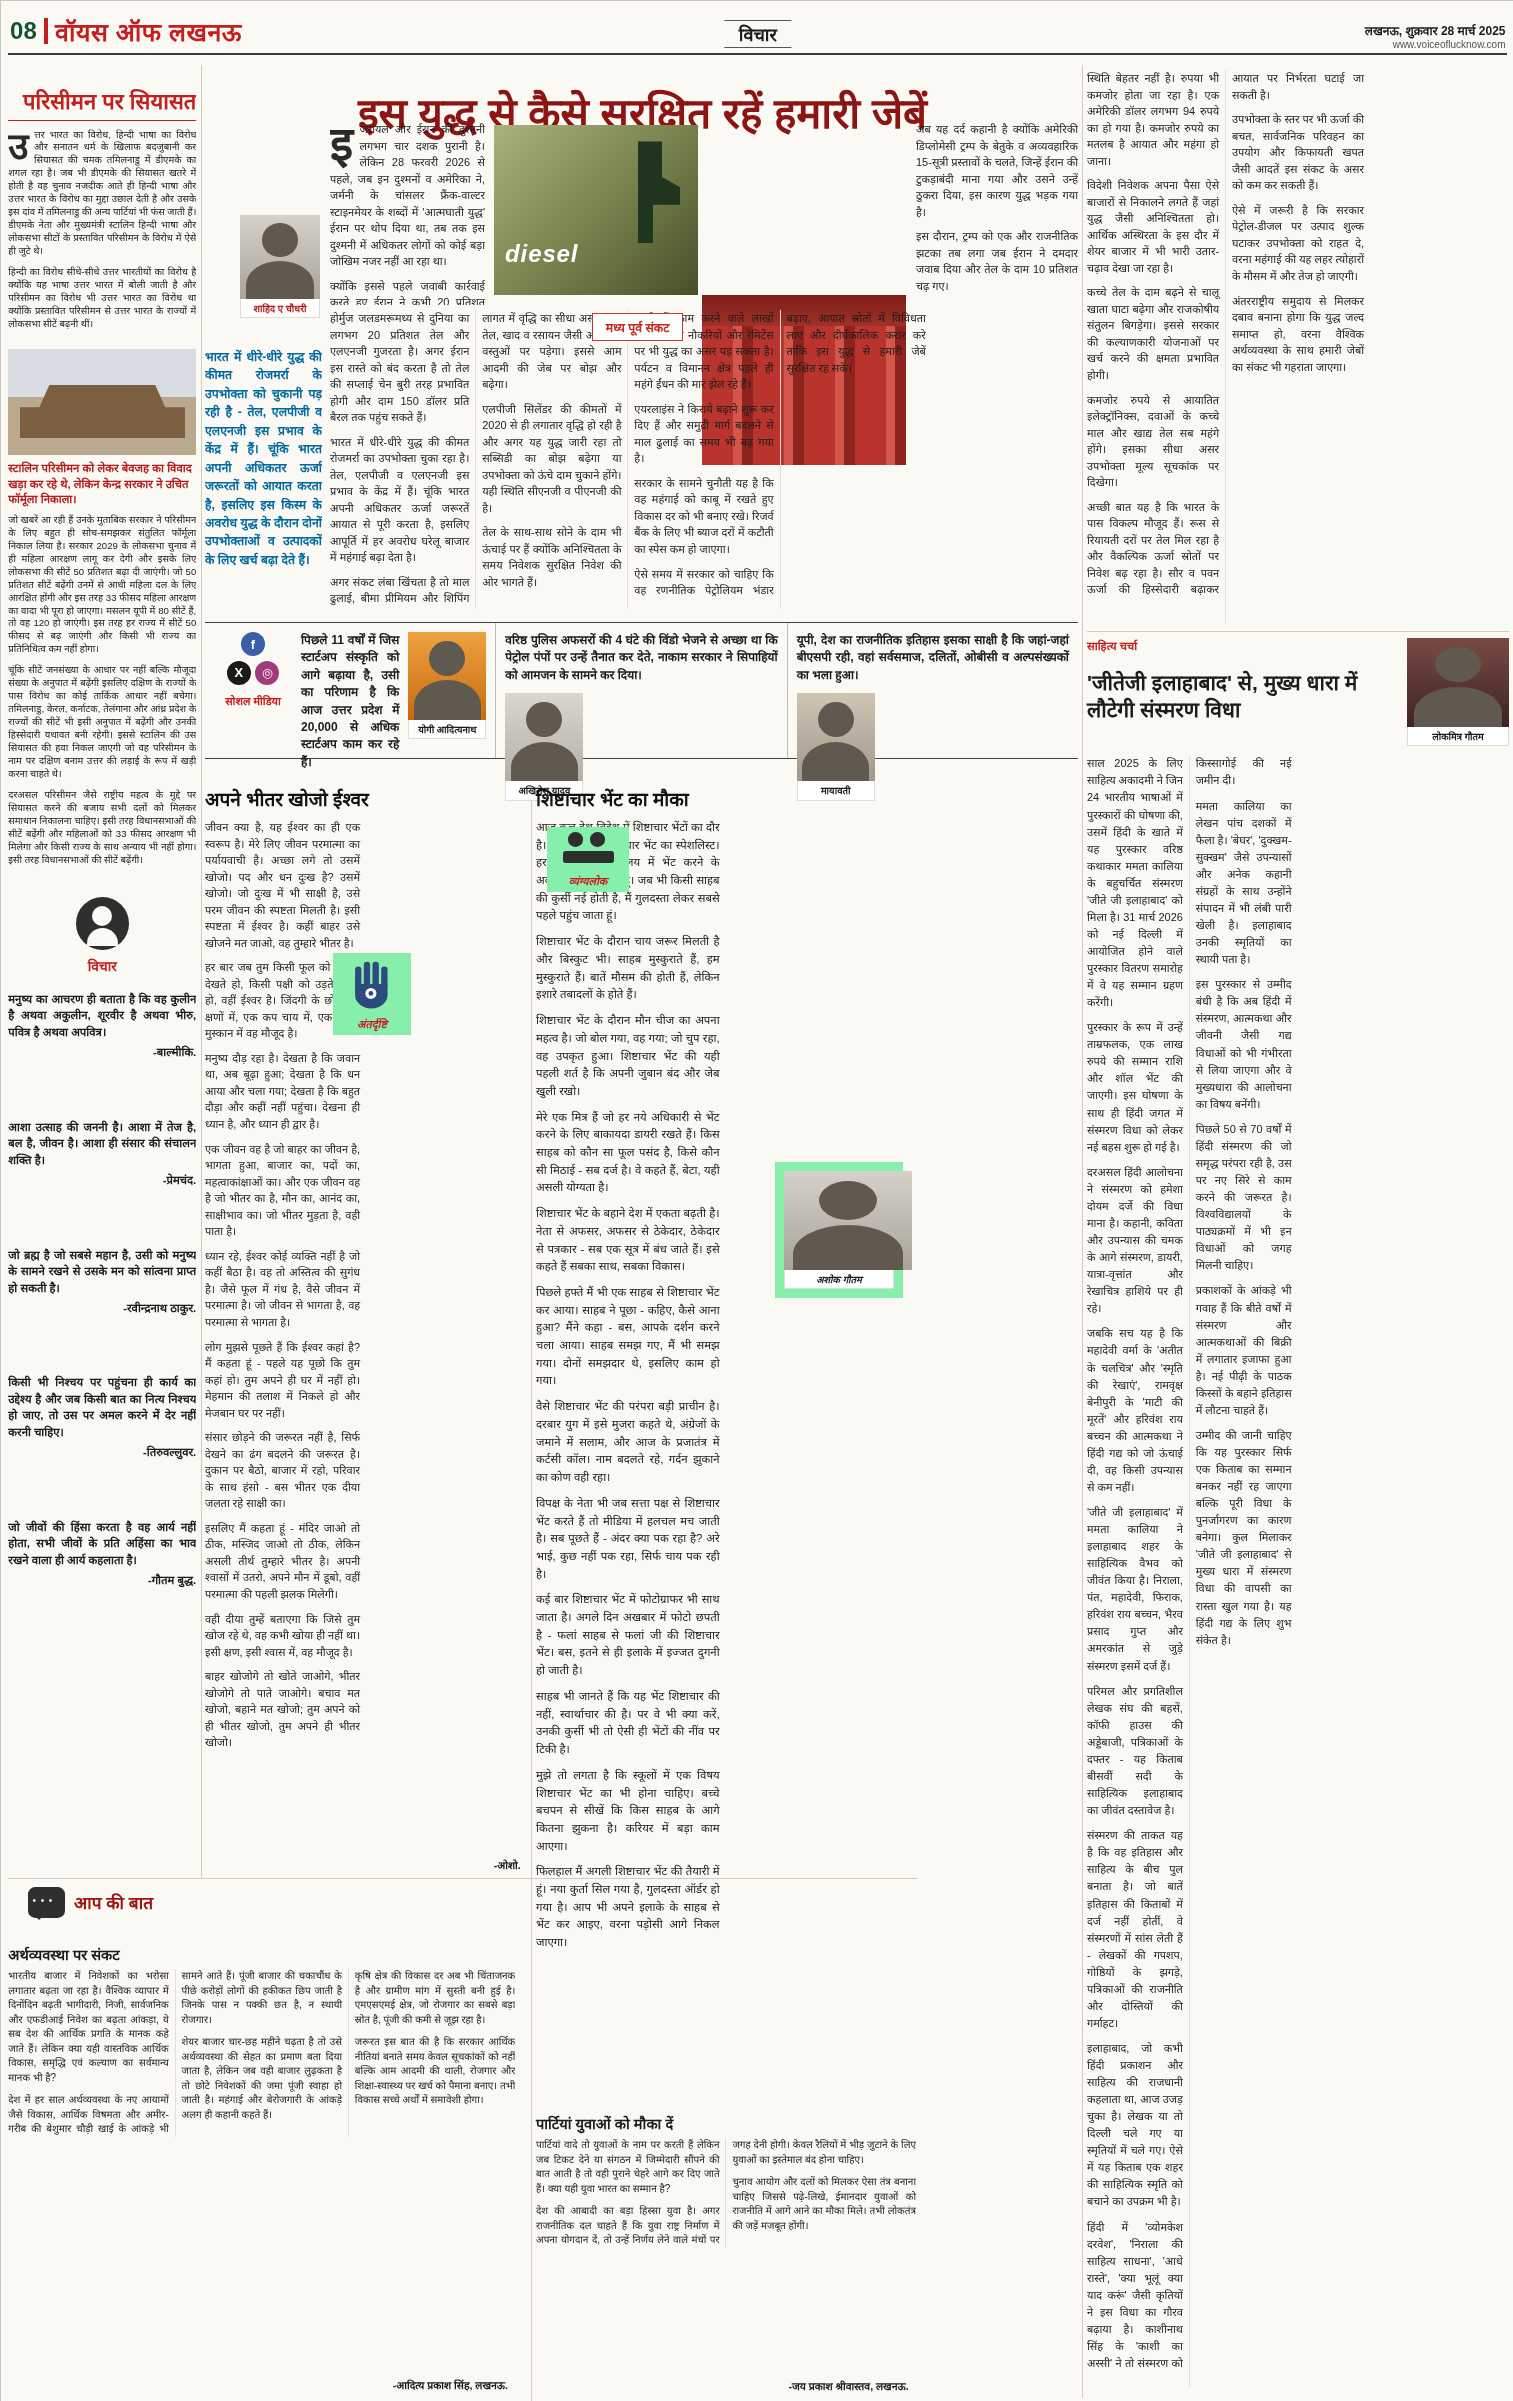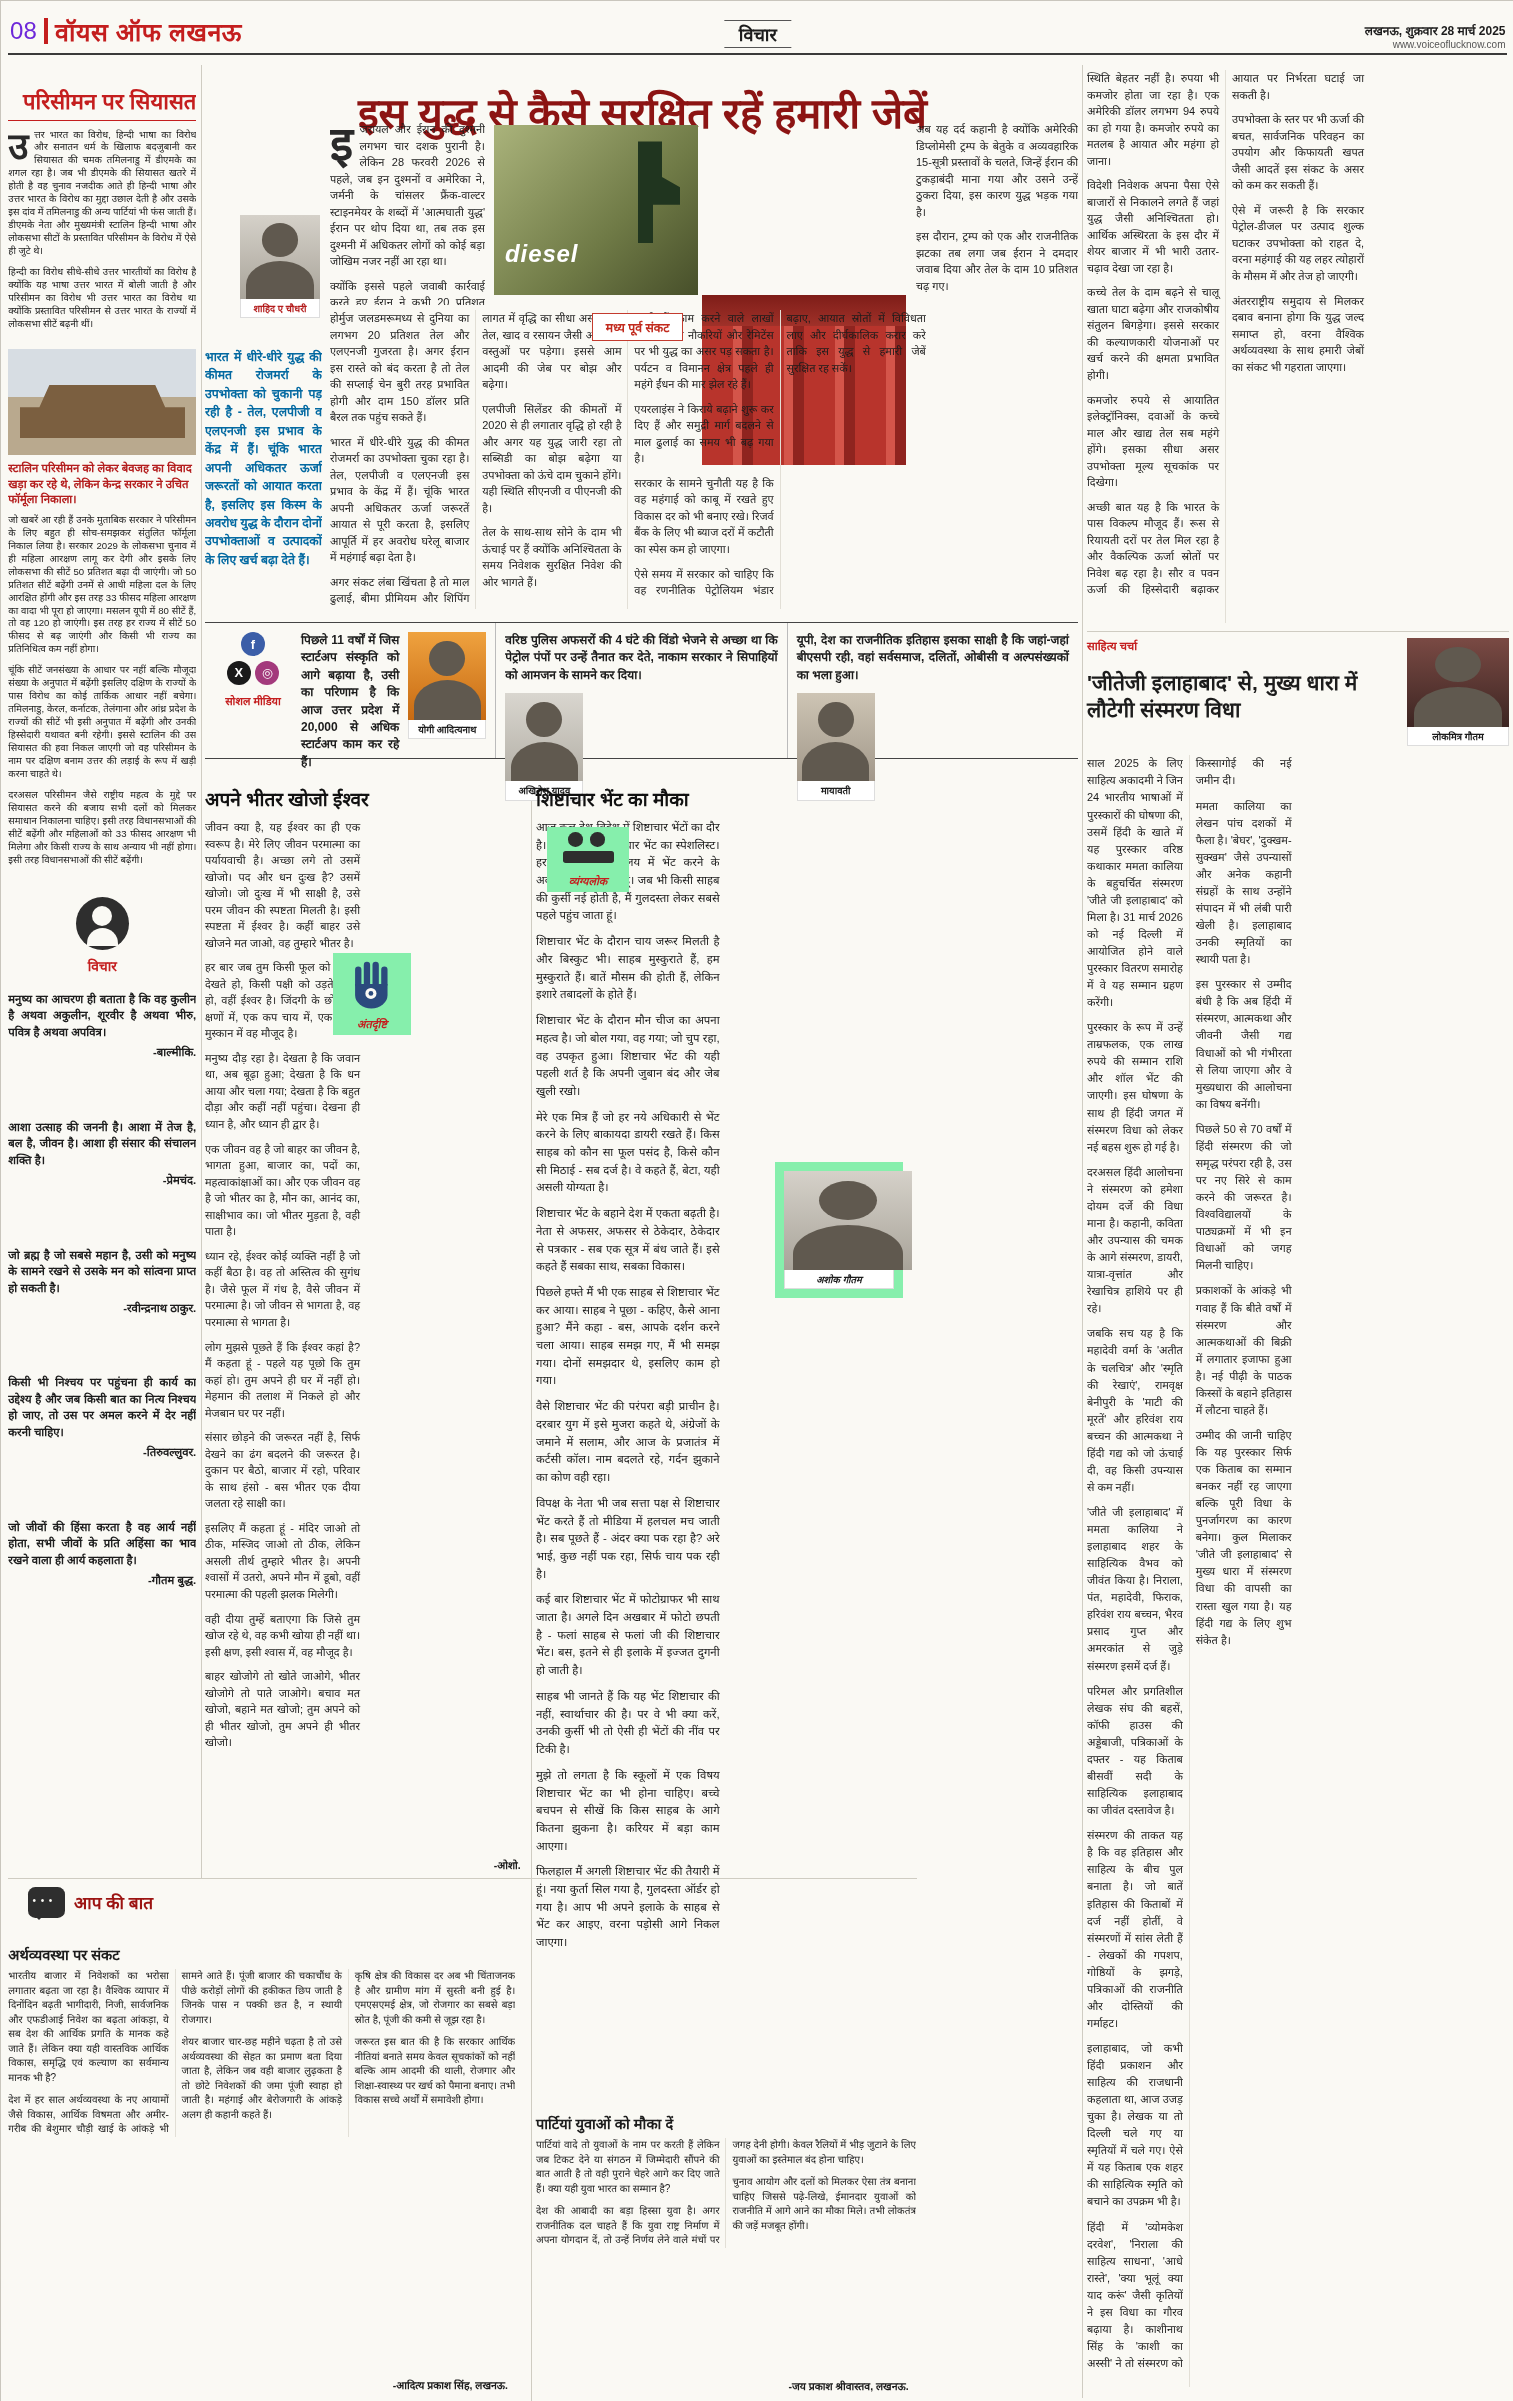--- a/index.html
+++ b/index.html
@@ -6,21 +6,21 @@
   .page{position:relative;width:1513px;height:2401px;margin:0 auto;background:#faf9f4;
         font-family:"Liberation Sans","DejaVu Sans",sans-serif;color:#1c1c1c;overflow:hidden;
         border:0.9px solid #c9c6bd;}
   .page *{box-sizing:border-box;}
   .abs{position:absolute;}
   p{margin:0 0 8.2px;text-align:justify;}
 
   
   .hdr{position:absolute;top:7.3px;left:7.3px;width:1499px;height:47px;border-bottom:2.7px double #3a3a3a;}
   .hdr-l{position:absolute;left:1.8px;bottom:5.5px;display:flex;align-items:center;gap:7.3px;}
-  .pgno{font-size:24px;font-weight:400;color:#6d28d9;}
+  .pgno{font-size:24px;font-weight:700;color:#14532d;}
   .pgbar{width:3.7px;height:25.6px;background:#c41e1e;display:inline-block;}
   .masthead{font-size:25px;font-weight:800;color:#c41e1e;letter-spacing:0.5px;}
   .hdr-c{position:absolute;left:50%;transform:translateX(-50%);bottom:5.5px;font-size:18px;font-weight:700;
          border-top:0.9px solid #555;border-bottom:0.9px solid #555;padding:0.9px 14.6px;}
   .hdr-r{position:absolute;right:1.8px;bottom:3.7px;text-align:right;}
   .dateline{font-size:12px;font-weight:700;}
   .website{font-size:10px;color:#555;}
 
   
   .vl{position:absolute;width:0.9px;background:#cfccc2;}

